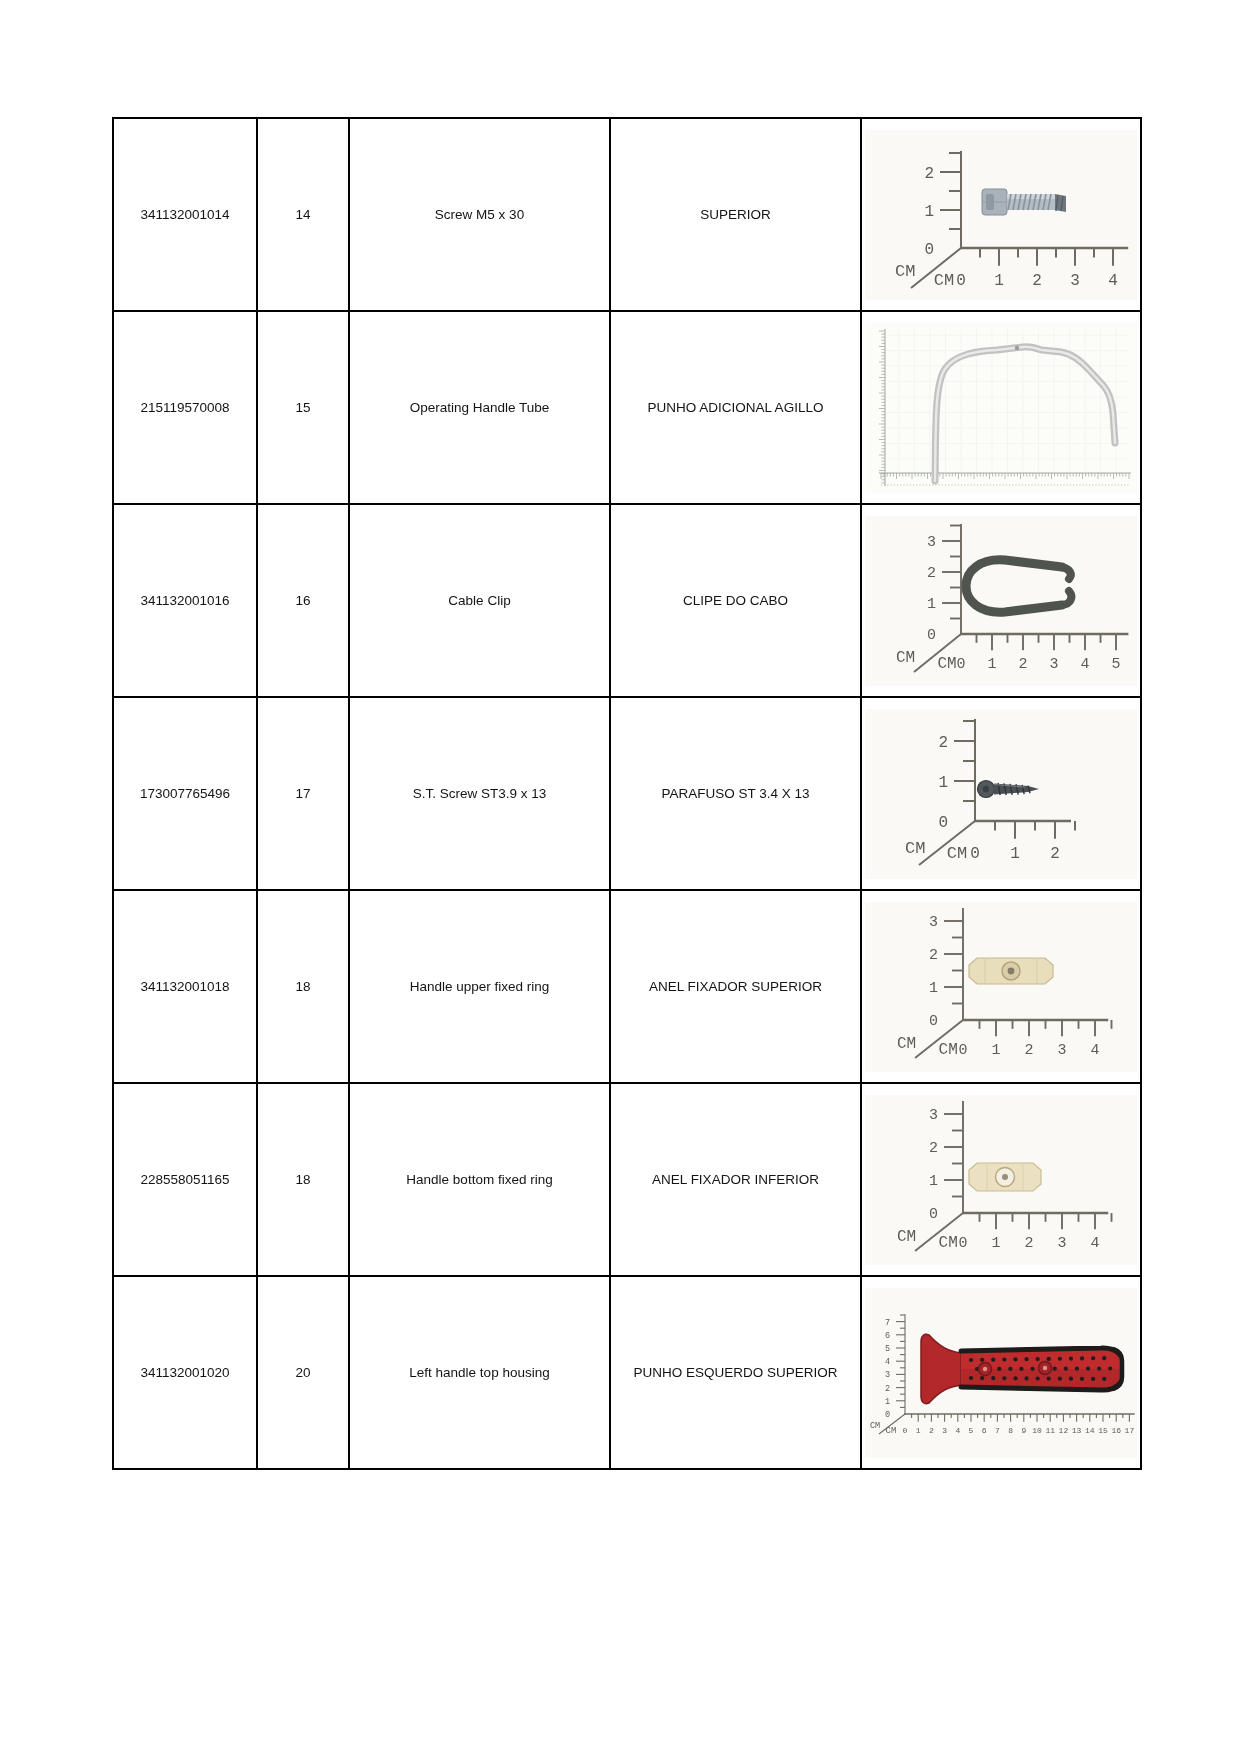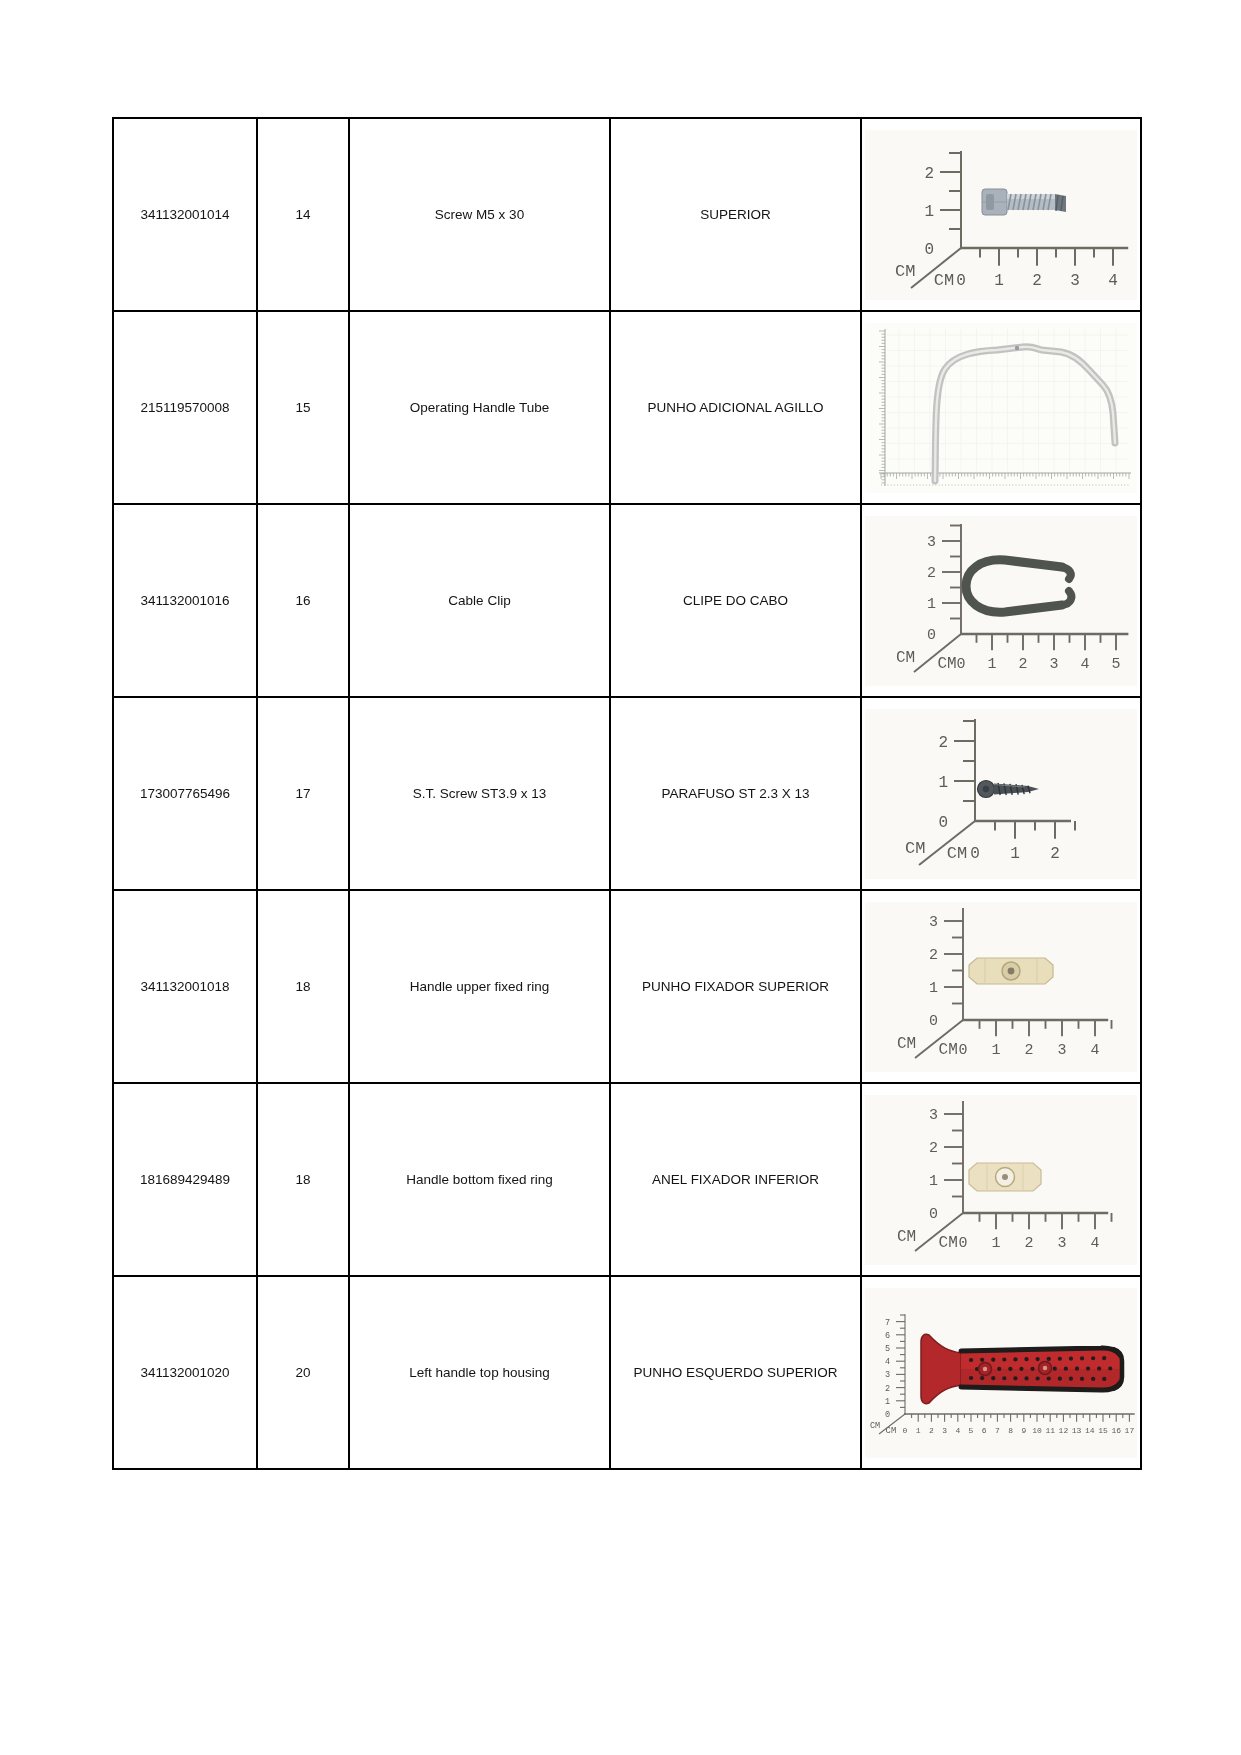--- a/index.html
+++ b/index.html
@@ -305,21 +305,21 @@
           </g>
         </svg>
       </div>
     </td>
   </tr>
 
   <tr>
     <td>173007765496</td>
     <td>17</td>
     <td>S.T. Screw ST3.9 x 13</td>
-    <td>PARAFUSO ST 2.3 X 13</td>
+    <td>PARAFUSO ST 3.4 X 13</td>
     <td>
       <div class="photo">
         <svg viewBox="0 0 272 170" width="272" height="170">
           <g opacity="0.88">
                   <line x1="110" y1="113" x2="110" y2="10" stroke="#5c5850" stroke-width="2"></line>
                   <line x1="98" y1="92" x2="110" y2="92" stroke="#5c5850" stroke-width="2"></line>
                   <line x1="89" y1="72" x2="110" y2="72" stroke="#5c5850" stroke-width="2"></line>
                   <line x1="98" y1="52" x2="110" y2="52" stroke="#5c5850" stroke-width="2"></line>
                   <line x1="89" y1="32" x2="110" y2="32" stroke="#5c5850" stroke-width="2"></line>
                   <line x1="98" y1="12" x2="110" y2="12" stroke="#5c5850" stroke-width="2"></line>
@@ -348,21 +348,21 @@
           </g>
         </svg>
       </div>
     </td>
   </tr>
 
   <tr>
     <td>341132001018</td>
     <td>18</td>
     <td>Handle upper fixed ring</td>
-    <td>PUNHO FIXADOR SUPERIOR</td>
+    <td>ANEL FIXADOR SUPERIOR</td>
     <td>
       <div class="photo">
         <svg viewBox="0 0 272 170" width="272" height="170">
           <g opacity="0.88">
                   <line x1="98" y1="119" x2="98" y2="6" stroke="#5c5850" stroke-width="1.9"></line>
                   <line x1="87" y1="101.5" x2="98" y2="101.5" stroke="#5c5850" stroke-width="1.9"></line>
                   <line x1="79" y1="85" x2="98" y2="85" stroke="#5c5850" stroke-width="1.9"></line>
                   <line x1="87" y1="68.5" x2="98" y2="68.5" stroke="#5c5850" stroke-width="1.9"></line>
                   <line x1="79" y1="52" x2="98" y2="52" stroke="#5c5850" stroke-width="1.9"></line>
                   <line x1="87" y1="35.5" x2="98" y2="35.5" stroke="#5c5850" stroke-width="1.9"></line>
@@ -396,21 +396,21 @@
             <line x1="172" y1="56" x2="172" y2="82" stroke="#d8cda8" stroke-width="1"></line>
             <circle cx="146" cy="69" r="9" fill="#d9cda7" stroke="#b2a57c" stroke-width="1.5"></circle>
             <circle cx="146" cy="69" r="3.4" fill="#857c68"></circle>
           </g>
         </svg>
       </div>
     </td>
   </tr>
 
   <tr>
-    <td>181689429489</td>
+    <td>228558051165</td>
     <td>18</td>
     <td>Handle bottom fixed ring</td>
     <td>ANEL FIXADOR INFERIOR</td>
     <td>
       <div class="photo">
         <svg viewBox="0 0 272 170" width="272" height="170">
           <g opacity="0.88">
                   <line x1="98" y1="119" x2="98" y2="6" stroke="#5c5850" stroke-width="1.9"></line>
                   <line x1="87" y1="101.5" x2="98" y2="101.5" stroke="#5c5850" stroke-width="1.9"></line>
                   <line x1="79" y1="85" x2="98" y2="85" stroke="#5c5850" stroke-width="1.9"></line>

